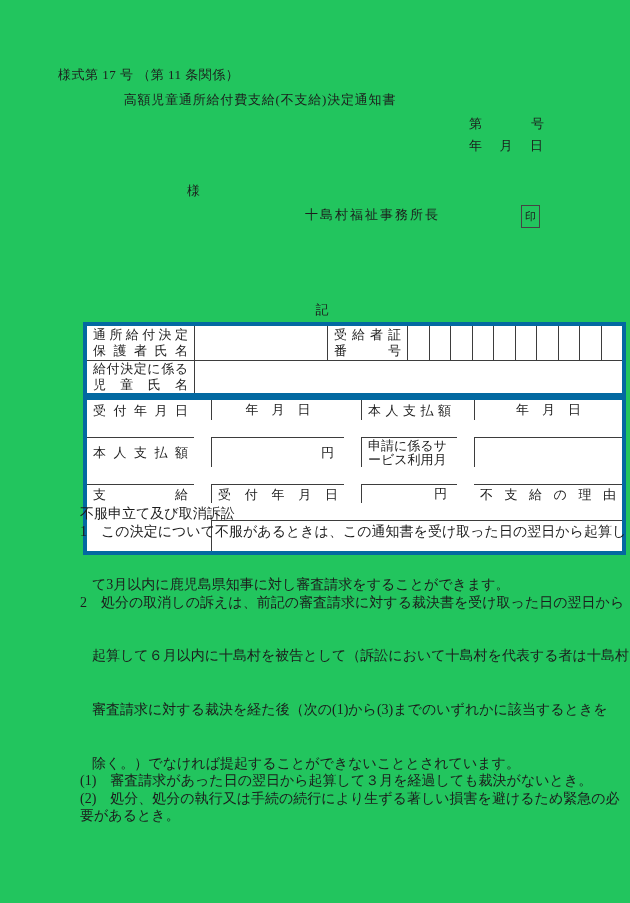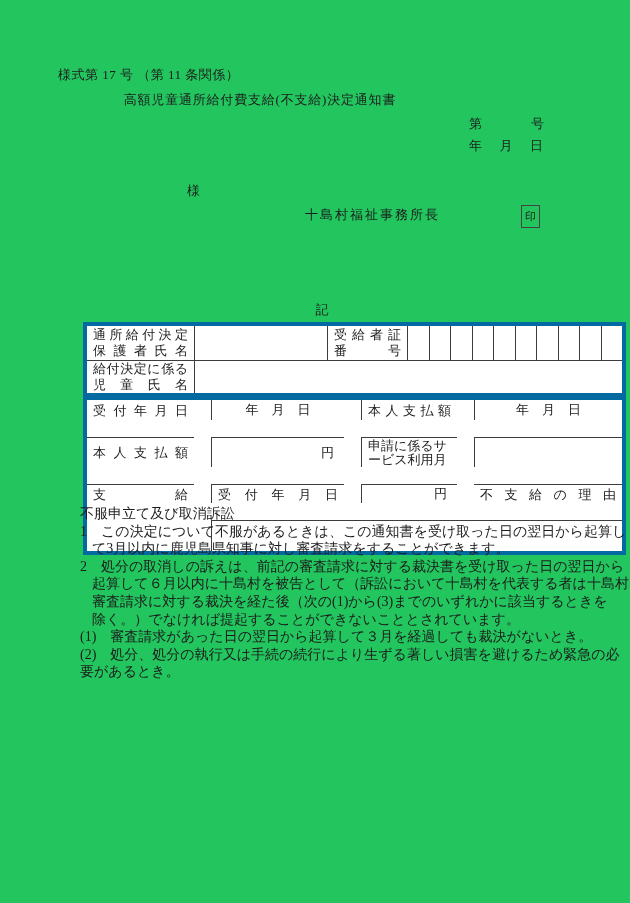--- a/index.html
+++ b/index.html
@@ -42,21 +42,21 @@
   .vr { align-items:flex-end; padding-right:10px; }
   .vl { align-items:flex-start; padding-left:7px; }
   .two-line { justify-content:center; }
   .svc { font-size:13px; line-height:14px; width:100%; text-align:left; }
   .span12 { grid-column:2 / span 12; }
   .span3 { grid-column:2 / span 3; }
 
   
   .notes { left:80px; top:505px; width:500px; font-size:14px; line-height:17.6px; }
   .notes div { white-space:nowrap; }
-  .i1 { margin-left:12px; }
+  .i1 { margin-left:12px;margin-top:36px; }
   .i2 { }
 </style>
 </head>
 <body>
 
 <div class="page">
 
   <div class="abs form-no">様式第 17 号 （第 11 条関係）</div>
   <div class="abs doc-title">高額児童通所給付費支給(不支給)決定通知書</div>
 

